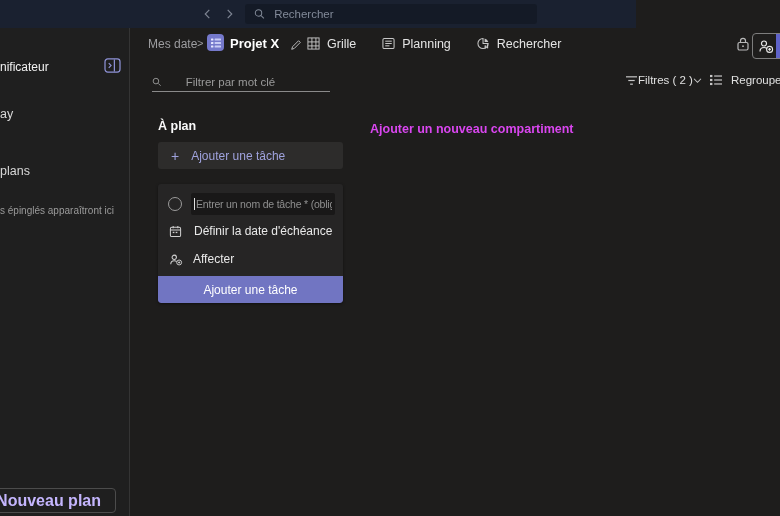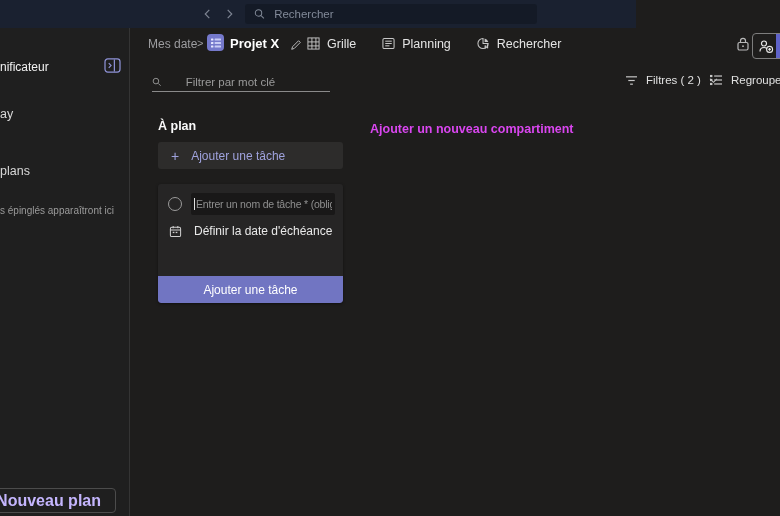--- a/index.html
+++ b/index.html
@@ -47,21 +47,21 @@
   .tab.active { border-bottom-color:#7b83eb; }
   .tab.active .ticon { color:#7b83eb; }
   .lock { position:absolute; left:605px; top:8px; color:#b9b9b9; cursor:pointer; }
   .member-btn { position:absolute; left:621px; top:5px; width:36px; height:26px; border:1px solid #7d7d7d; border-radius:4px; display:flex; align-items:center; padding-left:5px; overflow:hidden; cursor:pointer; color:#e6e6e6; }
   .member-btn .sliver { position:absolute; right:0; top:0; width:11px; height:100%; background:#5f63c9; }
 
   
   .filter-box { position:absolute; left:21px; top:45px; width:178px; height:19px; border-bottom:1px solid #8a8a8a; display:flex; align-items:center; gap:24px; color:#9a9a9a; }
   .filter-box input { background:transparent; border:none; outline:none; color:#cfcfcf; font:11.5px "Liberation Sans",sans-serif; width:100%; }
   .filter-box input::placeholder { color:#9a9a9a; }
-  .filters-ctl { position:absolute; left:494px; top:46px; display:flex; align-items:center; gap:8px; color:#e0e0e0; font-size:11.5px; cursor:pointer; white-space:nowrap; }
+  .filters-ctl { position:absolute; left:494px; top:46px; display:flex; align-items:center; gap:0; color:#e0e0e0; font-size:11.5px; cursor:pointer; white-space:nowrap; }
   .group-ctl { position:absolute; left:578px; top:46px; display:flex; align-items:center; gap:8px; color:#e0e0e0; font-size:11.5px; cursor:pointer; white-space:nowrap; }
   .cicon { color:#c8c8c8; display:flex; }
 
   
   .bucket-title { position:absolute; left:27px; top:91px; font-size:12.5px; font-weight:bold; color:#fafafa; }
   .add-task-btn { position:absolute; left:27px; top:114px; width:185px; height:27px; background:#2d2c2b; border-radius:3px; display:flex; align-items:center; gap:12px; padding-left:13px; color:#9fa2dd; cursor:pointer; }
   .add-task-btn .plus { font-size:14px; }
   .add-task-btn .lbl { font-size:12px; }
   .add-bucket { position:absolute; left:239px; top:94px; font-size:12.5px; font-weight:bold; color:#d946ef; cursor:pointer; white-space:nowrap; }
 
@@ -266,17 +266,29 @@
               <rect x="1.5" y="2.5" width="11" height="10" rx="1.5" fill="none" stroke="currentColor" stroke-width="1.1"></rect>
               <line x1="1.5" y1="5.3" x2="12.5" y2="5.3" stroke="currentColor" stroke-width="1.1"></line>
               <line x1="4.5" y1="1.2" x2="4.5" y2="3.4" stroke="currentColor" stroke-width="1.1"></line>
               <line x1="9.5" y1="1.2" x2="9.5" y2="3.4" stroke="currentColor" stroke-width="1.1"></line>
               <rect x="4" y="7.3" width="1.8" height="1.4" fill="currentColor"></rect>
               <rect x="7.2" y="7.3" width="1.8" height="1.4" fill="currentColor"></rect>
             </svg>
         </span>
         <span>Définir la date d'échéance</span>
       </div>
+      <div class="card-row row-date">
+        <span class="ricon">
+          <svg width="14" height="13" viewBox="0 0 16 14">
+              <circle cx="6" cy="4.5" r="2.5" fill="none" stroke="currentColor" stroke-width="1.2"></circle>
+              <path d="M2 12.5 C2 9.8 4 8.5 6 8.5 C7.1 8.5 8.1 8.9 8.8 9.5" fill="none" stroke="currentColor" stroke-width="1.2"></path>
+              <circle cx="11.6" cy="10.4" r="2.8" fill="#262525" stroke="currentColor" stroke-width="1.1"></circle>
+              <line x1="11.6" y1="9.2" x2="11.6" y2="11.6" stroke="currentColor" stroke-width="1.1"></line>
+              <line x1="10.4" y1="10.4" x2="12.8" y2="10.4" stroke="currentColor" stroke-width="1.1"></line>
+            </svg>
+        </span>
+        <span>Affecter</span>
+      </div>
       <div class="submit-btn">Ajouter une tâche</div>
     </div>
 
   </div>
 </div>
 
 </body></html>

